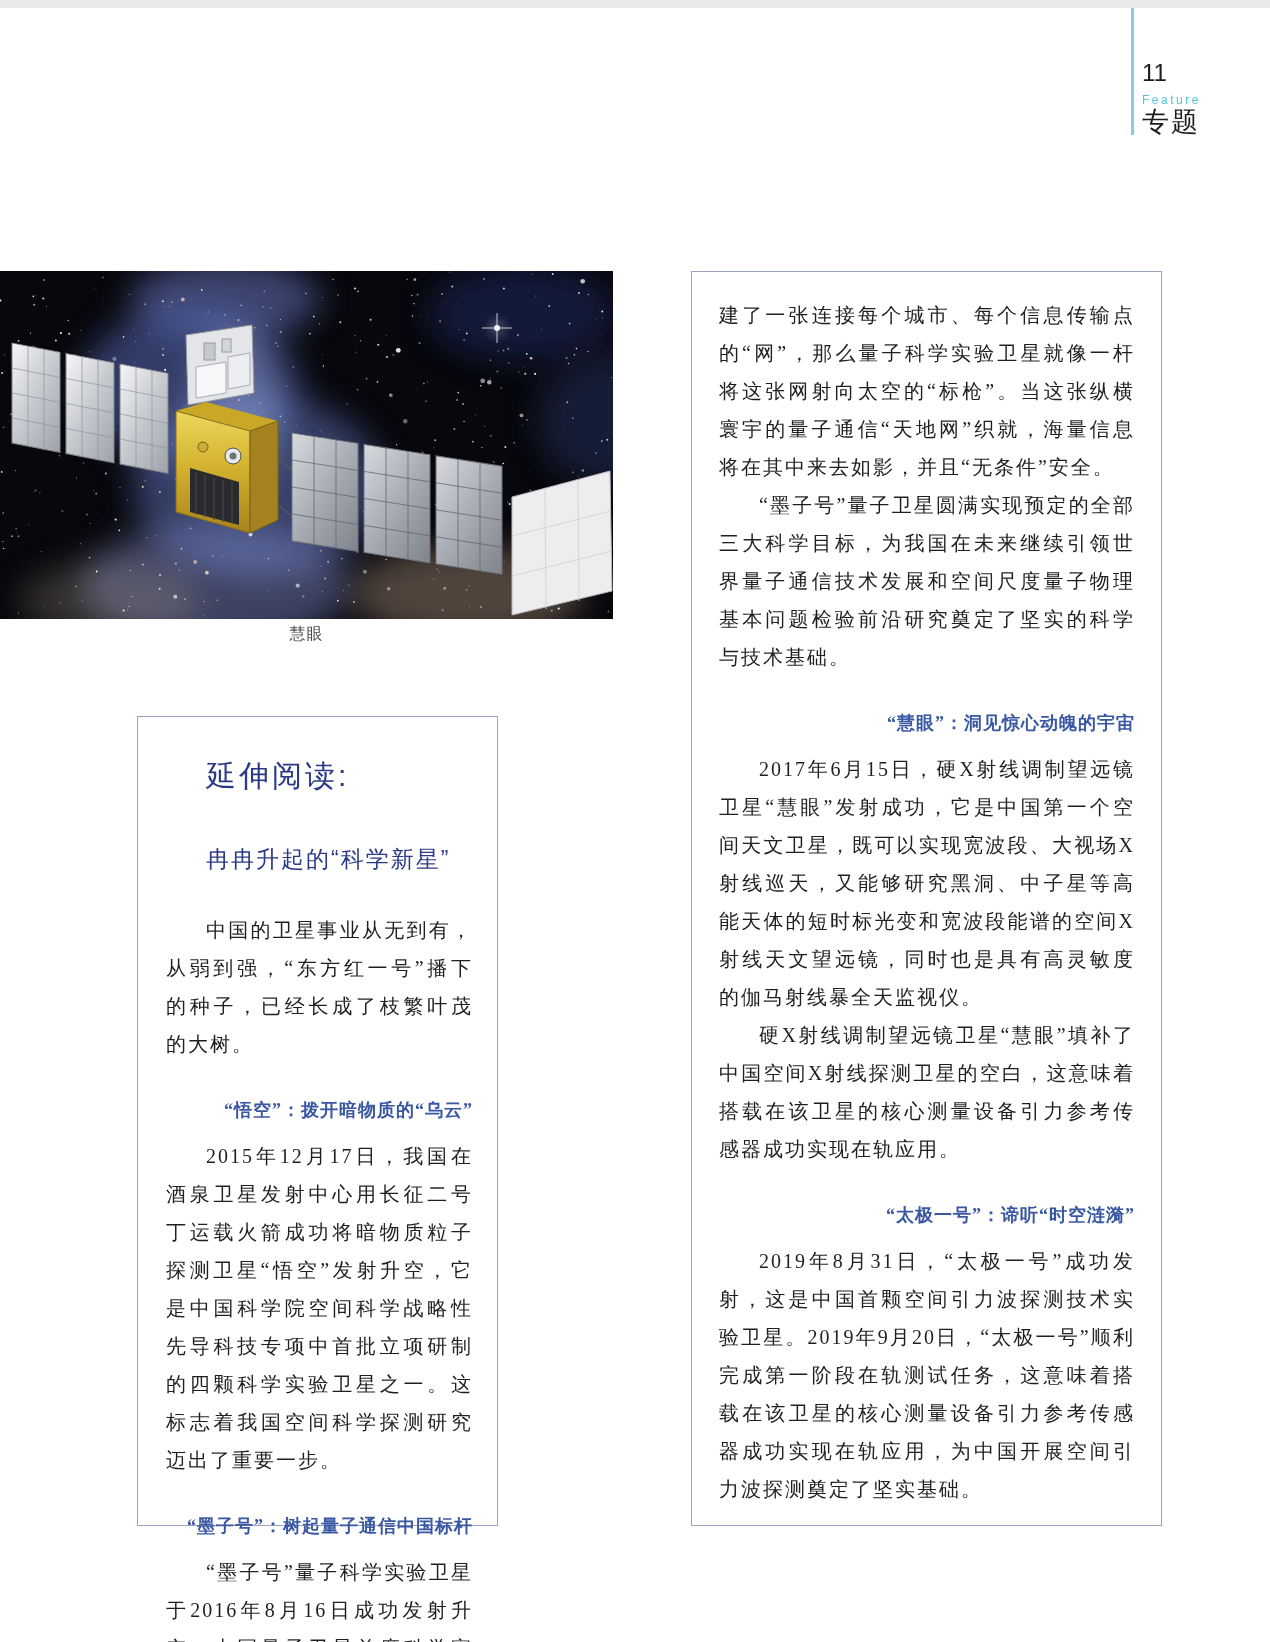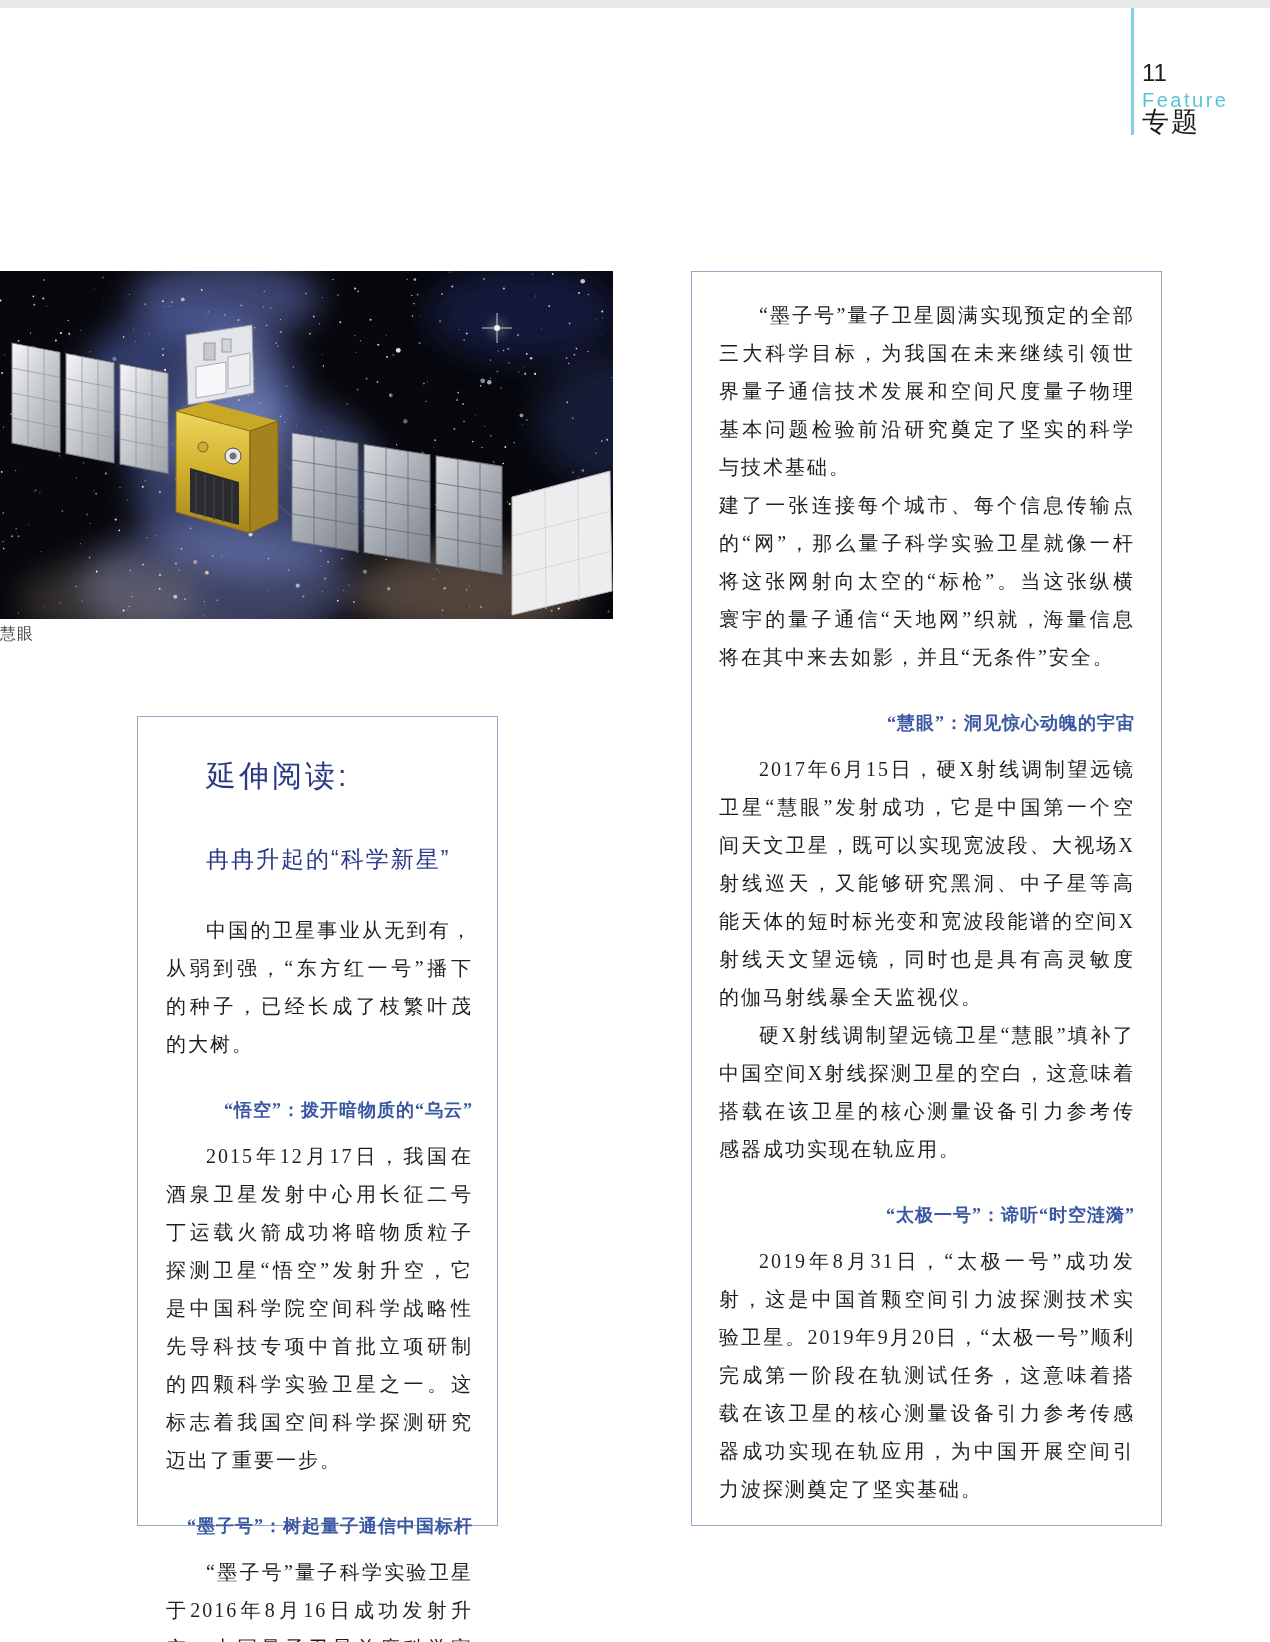--- a/index.html
+++ b/index.html
@@ -13,29 +13,29 @@
   }
   html,body{margin:0;padding:0;background:#e9e9e9;}
   .page{
     position:relative;width:1270px;height:1642px;margin:8px auto;background:#ffffff;
     overflow:hidden;font-family:"Liberation Serif",serif;
   }
   
   .accent-line{position:absolute;left:1131px;top:0;width:3px;height:127px;background:var(--accent-teal);}
   .page-number{position:absolute;left:1142px;top:52px;font-size:24px;line-height:26px;color:#1c1c1c;
     font-family:"Liberation Sans",sans-serif;}
-  .section-en{position:absolute;left:1142px;top:83px;font-size:20px;line-height:18px;letter-spacing:2.5px;
+  .section-en{position:absolute;left:1142px;top:83px;font-size:12px;line-height:18px;letter-spacing:2.5px;
     color:var(--feature-teal);font-family:"Liberation Sans",sans-serif;}
   .section-zh{position:absolute;left:1142px;top:102px;font-size:27px;line-height:24px;letter-spacing:2px;
     color:#1c1c1c;font-family:"Liberation Sans",sans-serif;}
   
   .hero{position:absolute;left:0;top:263px;width:613px;margin:0;}
   .hero svg{display:block;}
   .hero figcaption{
-    width:613px;text-align:left;margin-top:5px;font-size:16px;letter-spacing:1px;
+    width:613px;text-align:center;margin-top:5px;font-size:16px;letter-spacing:1px;
     color:var(--caption-gray);font-family:"Liberation Sans",sans-serif;
   }
   
   .box{position:absolute;border:1px solid var(--box-border);box-sizing:border-box;background:#fff;}
   .reading-box{left:137px;top:708px;width:361px;height:810px;padding:30px 24px 0 28px;}
   .article-box{left:691px;top:263px;width:471px;height:1255px;padding:24px 26px 0 27px;}
   .reading-title{
     margin:8px 0 0 40px;font-size:30px;line-height:42px;letter-spacing:3px;font-weight:500;
     color:var(--title-navy);font-family:"Liberation Sans",sans-serif;
   }
@@ -605,22 +605,22 @@
         <p class="body-para">中国的卫星事业从无到有，从弱到强，“东方红一号”播下的种子，已经长成了枝繁叶茂的大树。</p>
         <h3 class="sec-heading">“悟空”：拨开暗物质的“乌云”</h3>
         <p class="body-para">2015年12月17日，我国在酒泉卫星发射中心用长征二号丁运载火箭成功将暗物质粒子探测卫星“悟空”发射升空，它是中国科学院空间科学战略性先导科技专项中首批立项研制的四颗科学实验卫星之一。这标志着我国空间科学探测研究迈出了重要一步。</p>
         <h3 class="sec-heading">“墨子号”：树起量子通信中国标杆</h3>
         <p class="body-para">“墨子号”量子科学实验卫星于2016年8月16日成功发射升空。中国量子卫星首席科学家潘建伟院士介绍，如果说地面量子通信构</p>
       </div>
   </aside>
 
   <section class="box article-box">
     <div class="content">
+        <p class="body-para no-indent">建了一张连接每个城市、每个信息传输点的“网”，那么量子科学实验卫星就像一杆将这张网射向太空的“标枪”。当这张纵横寰宇的量子通信“天地网”织就，海量信息将在其中来去如影，并且“无条件”安全。</p>
         <p class="body-para">“墨子号”量子卫星圆满实现预定的全部三大科学目标，为我国在未来继续引领世界量子通信技术发展和空间尺度量子物理基本问题检验前沿研究奠定了坚实的科学与技术基础。</p>
-        <p class="body-para no-indent">建了一张连接每个城市、每个信息传输点的“网”，那么量子科学实验卫星就像一杆将这张网射向太空的“标枪”。当这张纵横寰宇的量子通信“天地网”织就，海量信息将在其中来去如影，并且“无条件”安全。</p>
         <h3 class="sec-heading">“慧眼”：洞见惊心动魄的宇宙</h3>
         <p class="body-para">2017年6月15日，硬X射线调制望远镜卫星“慧眼”发射成功，它是中国第一个空间天文卫星，既可以实现宽波段、大视场X射线巡天，又能够研究黑洞、中子星等高能天体的短时标光变和宽波段能谱的空间X射线天文望远镜，同时也是具有高灵敏度的伽马射线暴全天监视仪。</p>
         <p class="body-para">硬X射线调制望远镜卫星“慧眼”填补了中国空间X射线探测卫星的空白，这意味着搭载在该卫星的核心测量设备引力参考传感器成功实现在轨应用。</p>
         <h3 class="sec-heading">“太极一号”：谛听“时空涟漪”</h3>
         <p class="body-para">2019年8月31日，“太极一号”成功发射，这是中国首颗空间引力波探测技术实验卫星。2019年9月20日，“太极一号”顺利完成第一阶段在轨测试任务，这意味着搭载在该卫星的核心测量设备引力参考传感器成功实现在轨应用，为中国开展空间引力波探测奠定了坚实基础。</p>
       </div>
   </section>
 
 </div>
 

